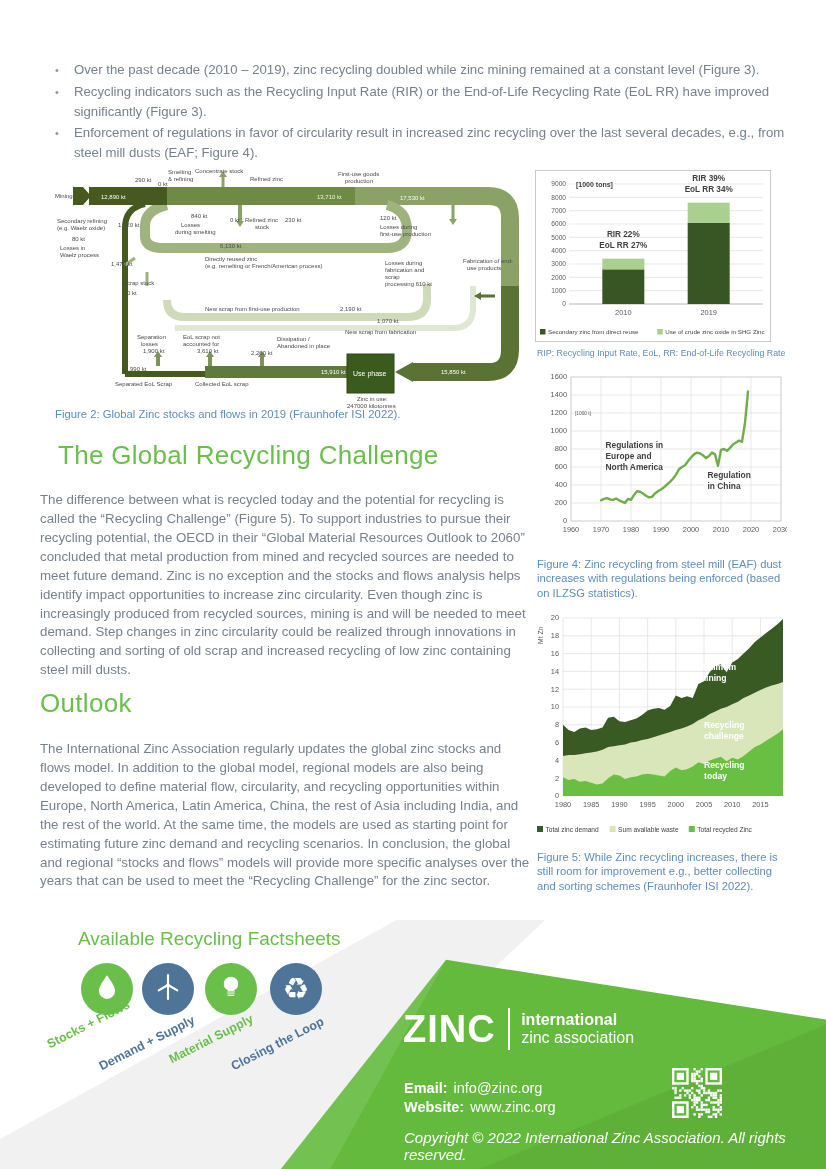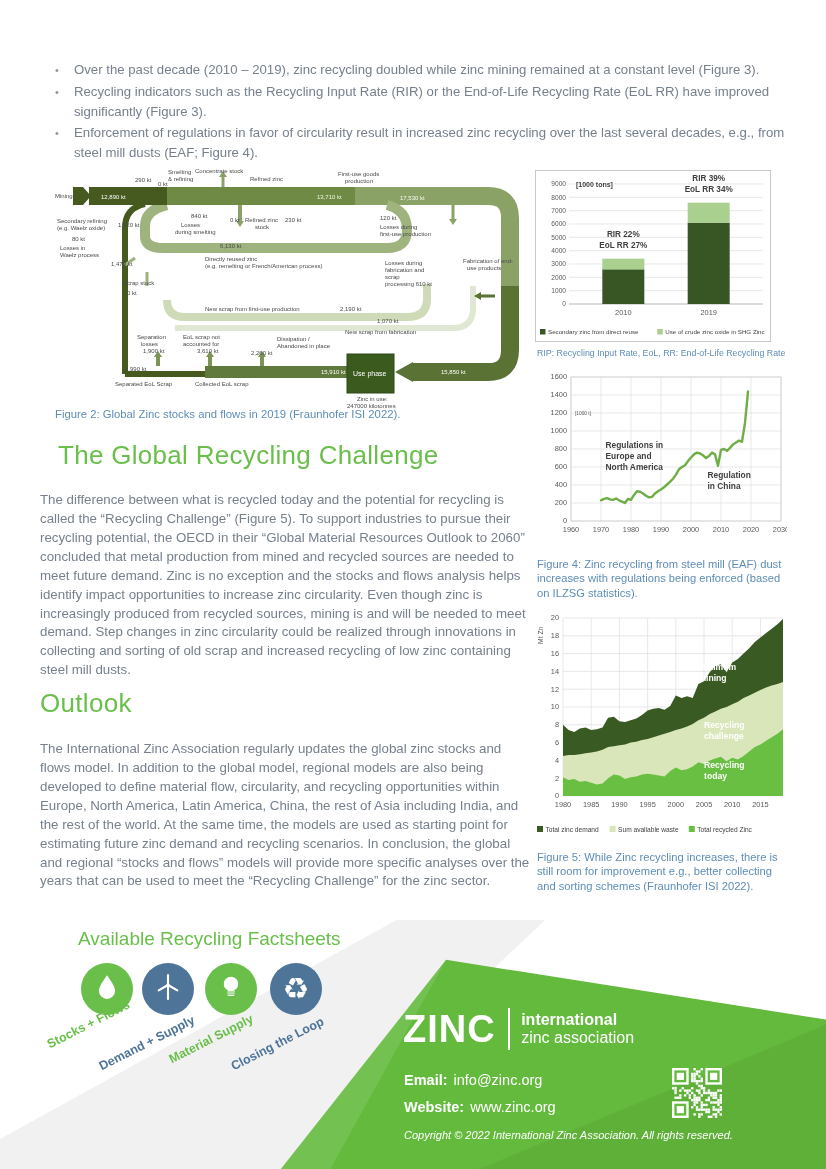--- a/index.html
+++ b/index.html
@@ -41,23 +41,23 @@
   .fs-label{position:absolute;font-size:12.5px;font-weight:600;transform:rotate(-27deg);
         transform-origin:left center;white-space:nowrap;}
   .recycle-glyph{color:#fff;font-size:30px;line-height:1;font-family:"DejaVu Sans",sans-serif;}
   .brand{position:absolute;left:403px;top:88px;display:flex;align-items:center;color:#fff;}
   .brand-zinc{font-size:38px;font-weight:800;letter-spacing:1px;line-height:1;}
   .brand-divider{width:2.5px;height:42px;background:#fff;margin:0 11px 0 12px;}
   .brand-sub div:first-child{font-size:16px;font-weight:700;line-height:1.15;}
   .brand-sub div:last-child{font-size:16px;font-weight:400;line-height:1.15;}
   .contact-row{position:absolute;left:404px;color:#fff;font-size:14.5px;}
   .contact-row b{font-weight:700;margin-right:6px;}
-  .row-email{top:152px;}
+  .row-email{top:160px;}
   .row-website{top:179px;}
-  .copyright{position:absolute;left:404px;top:209px;color:#fff;font-size:11px;font-style:italic;}
+  .copyright{position:absolute;left:404px;top:209px;color:#fff;font-size:15px;font-style:italic;}
   .qr{position:absolute;left:672px;top:146px;width:50px;height:54px;}
 </style>
 </head>
 <body>
 
 <div class="page">
 
   <div class="bullets">
     <div class="bullet-item">
       <span class="bullet-dot">•</span>

